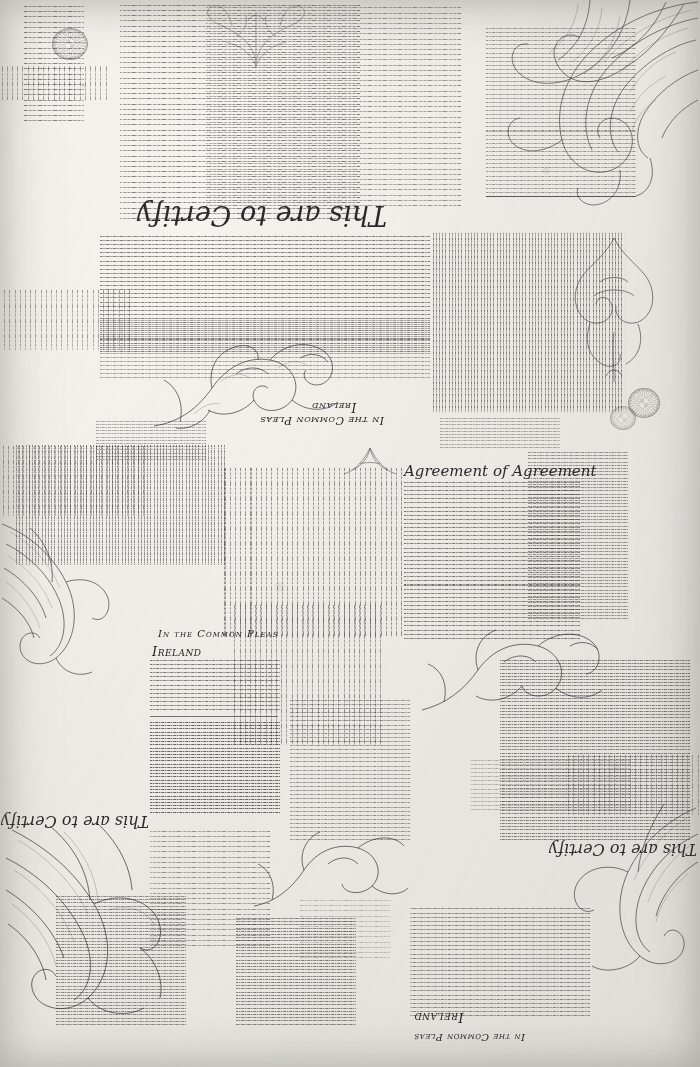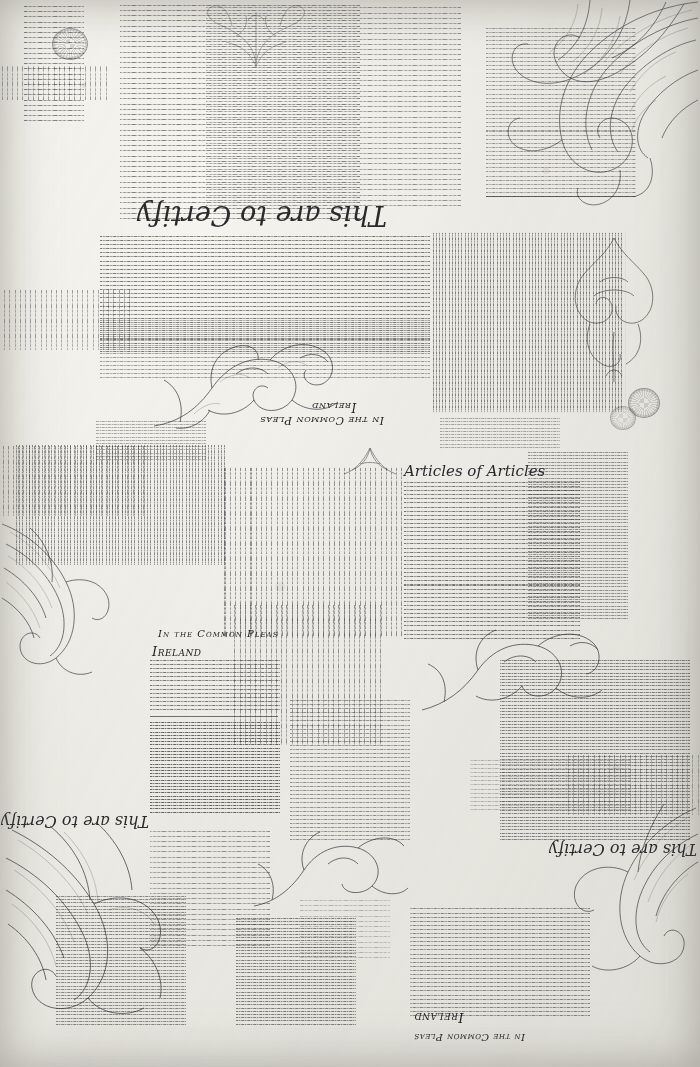--- a/index.html
+++ b/index.html
@@ -237,21 +237,21 @@
   </div>
 
   <div class="lines ln-script" style="left:14px; top:386px; width:70px; height:190px; transform:rotate(90deg); transform-origin:center; opacity:.6;"></div>
 
   <div class="lines ln-dense" style="left:60px; top:400px; width:120px; height:210px; transform:rotate(90deg); transform-origin:center; opacity:.55;"></div>
 
   <div class="heading small-cap rot180" style="left:300px; top:414px; width:84px; font-size:11px; text-align:center; font-family:'DejaVu Serif',serif;">In the Common Pleas</div>
 
   <div class="heading small-cap rot180" style="left:292px; top:400px; width:84px; font-size:12px; text-align:center; font-family:'DejaVu Serif',serif;">Ireland</div>
 
-  <div class="script-head" style="left:404px; top:462px; font-size:15px;">Articles of Articles</div>
+  <div class="script-head" style="left:404px; top:462px; font-size:15px;">Agreement of Agreement</div>
   <div class="lines ln-print" style="left:404px; top:482px; width:176px; height:160px;"></div>
   <div class="lines ln-dense" style="left:528px; top:452px; width:100px; height:170px; opacity:.5;"></div>
 
   <div class="orn" style="left:340px; top:440px; width:60px; height:40px; opacity:.7;">
     <svg width="60" height="40" viewBox="0 0 60 40">
       <g fill="none" stroke="#33333a" stroke-width="0.7">
         <path d="M4 34 C16 30 24 20 30 8 C36 20 44 30 56 34"></path>
         <path d="M30 8 C28 18 22 26 12 30 M30 8 C32 18 38 26 48 30"></path>
         <path d="M20 24 C26 22 34 22 40 24"></path>
       </g>

